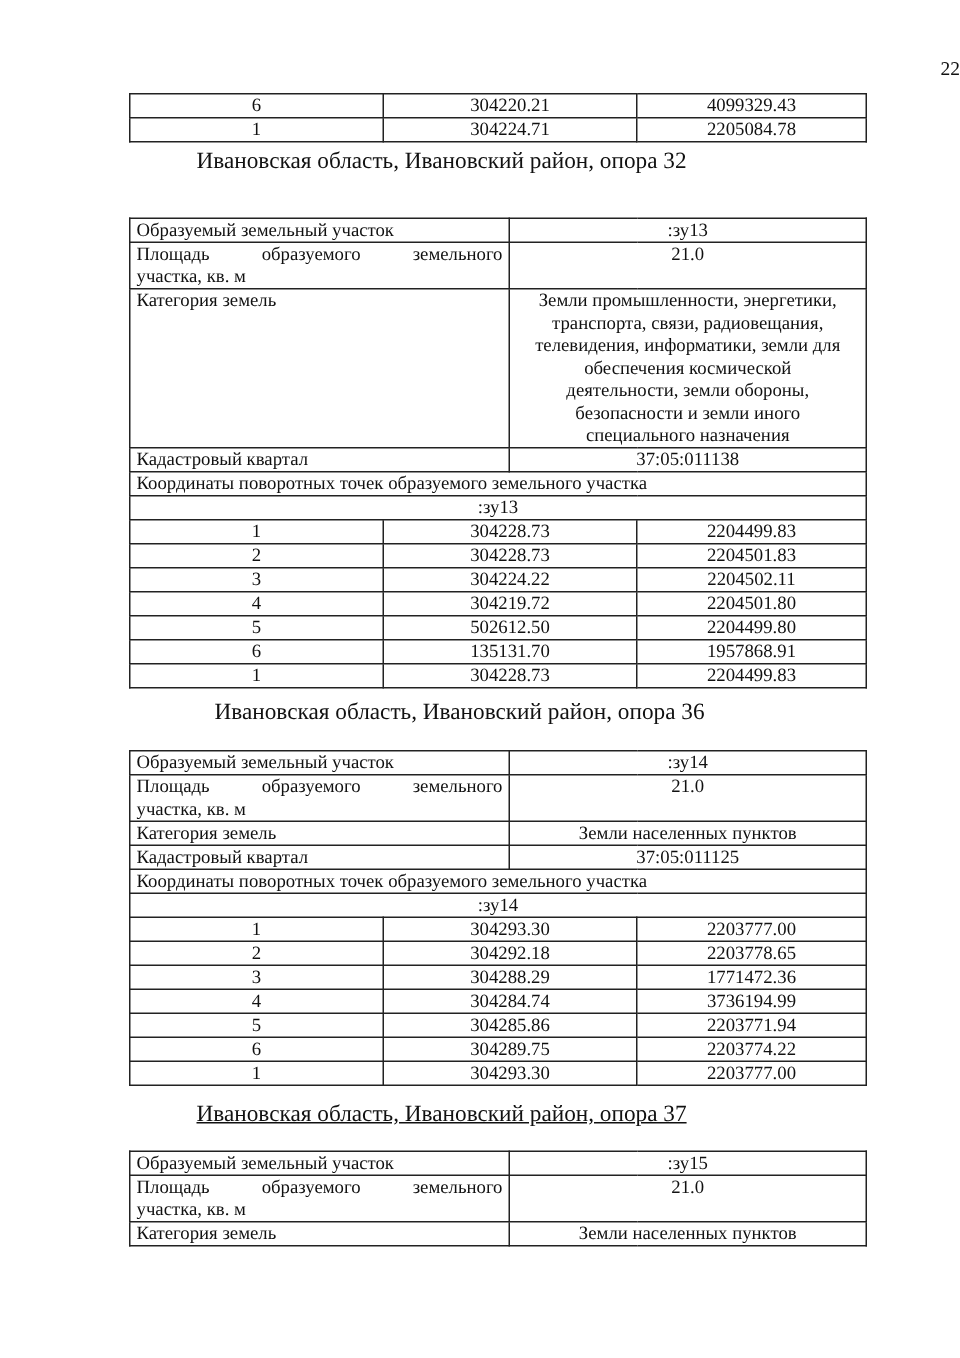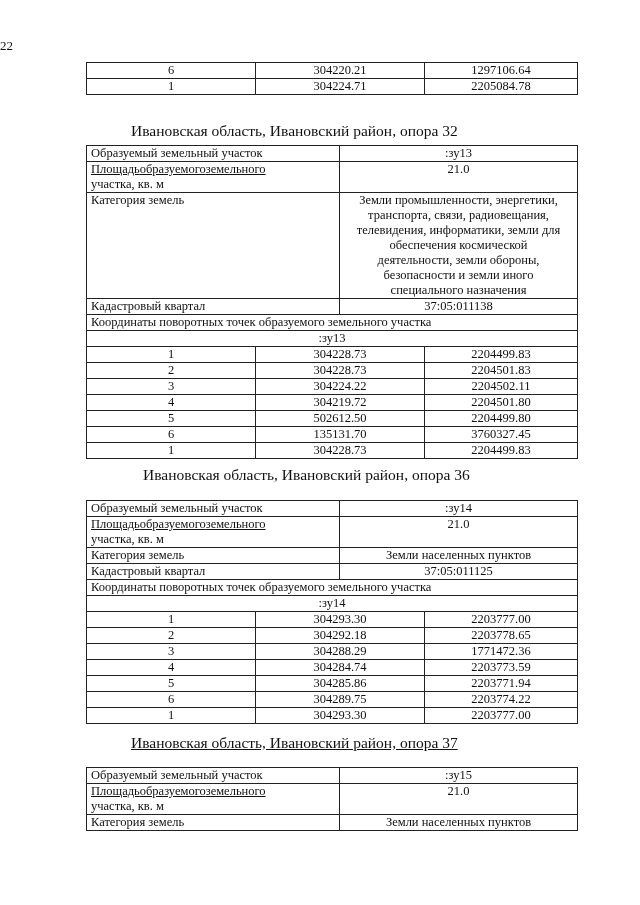--- a/index.html
+++ b/index.html
@@ -14,21 +14,21 @@
       overflow: hidden;
       font-family: "Liberation Serif", "DejaVu Serif", serif;
       color: #111111;
       font-size: 12.5px;
     }
     .page-number {
       position: absolute;
       top: 38px;
       left: 0;
       width: 640px;
-      text-align: left;
+      text-align: right;
       font-size: 13px;
     }
     .heading {
       position: absolute;
       left: 131px;
       font-size: 15.5px;
       white-space: nowrap;
     }
     table {
       position: absolute;
@@ -41,50 +41,50 @@
       border: 1px solid #222222;
       padding: 0 4px;
       line-height: 15px;
       vertical-align: top;
       font-size: 12.5px;
     }
     td.c { text-align: center; }
     td.l { text-align: left; }
     .just-line {
       display: flex;
-      text-decoration: underline;
+      justify-content: space-between;
     }
     .cont-table td { height: 14px; }
   </style>
 </head>
 <body>
 
 <div class="page-number">22</div>
 
 <table class="cont-table" style="top:62px;">
   <colgroup>
       <col style="width:169px">
       <col style="width:169px">
       <col style="width:153px">
     </colgroup>
   <tbody>
       <tr>
     <td class="c">6</td>
     <td class="c">304220.21</td>
-    <td class="c">1297106.64</td>
+    <td class="c">4099329.43</td>
   </tr>
   <tr>
     <td class="c">1</td>
     <td class="c">304224.71</td>
     <td class="c">2205084.78</td>
   </tr>
 </tbody>
   </table>
 
-<div class="heading" style="top:122px;">Ивановская область, Ивановский район, опора 32</div>
+<div class="heading" style="top:99px;">Ивановская область, Ивановский район, опора 32</div>
 
 <table style="top:145px;">
   <colgroup>
       <col style="width:169px">
       <col style="width:84px">
       <col style="width:85px">
       <col style="width:153px">
     </colgroup>
   <tbody>
       <tr>
@@ -145,21 +145,21 @@
     <td class="c">2204501.80</td>
   </tr>
   <tr>
     <td class="c">5</td>
     <td class="c" colspan="2">502612.50</td>
     <td class="c">2204499.80</td>
   </tr>
   <tr>
     <td class="c">6</td>
     <td class="c" colspan="2">135131.70</td>
-    <td class="c">3760327.45</td>
+    <td class="c">1957868.91</td>
   </tr>
   <tr>
     <td class="c">1</td>
     <td class="c" colspan="2">304228.73</td>
     <td class="c">2204499.83</td>
   </tr>
 </tbody>
   </table>
 
 <div class="heading" style="top:466px;margin-left:12px;">Ивановская область, Ивановский район, опора 36</div>
@@ -212,21 +212,21 @@
     <td class="c">2203778.65</td>
   </tr>
   <tr>
     <td class="c">3</td>
     <td class="c" colspan="2">304288.29</td>
     <td class="c">1771472.36</td>
   </tr>
   <tr>
     <td class="c">4</td>
     <td class="c" colspan="2">304284.74</td>
-    <td class="c">2203773.59</td>
+    <td class="c">3736194.99</td>
   </tr>
   <tr>
     <td class="c">5</td>
     <td class="c" colspan="2">304285.86</td>
     <td class="c">2203771.94</td>
   </tr>
   <tr>
     <td class="c">6</td>
     <td class="c" colspan="2">304289.75</td>
     <td class="c">2203774.22</td>

